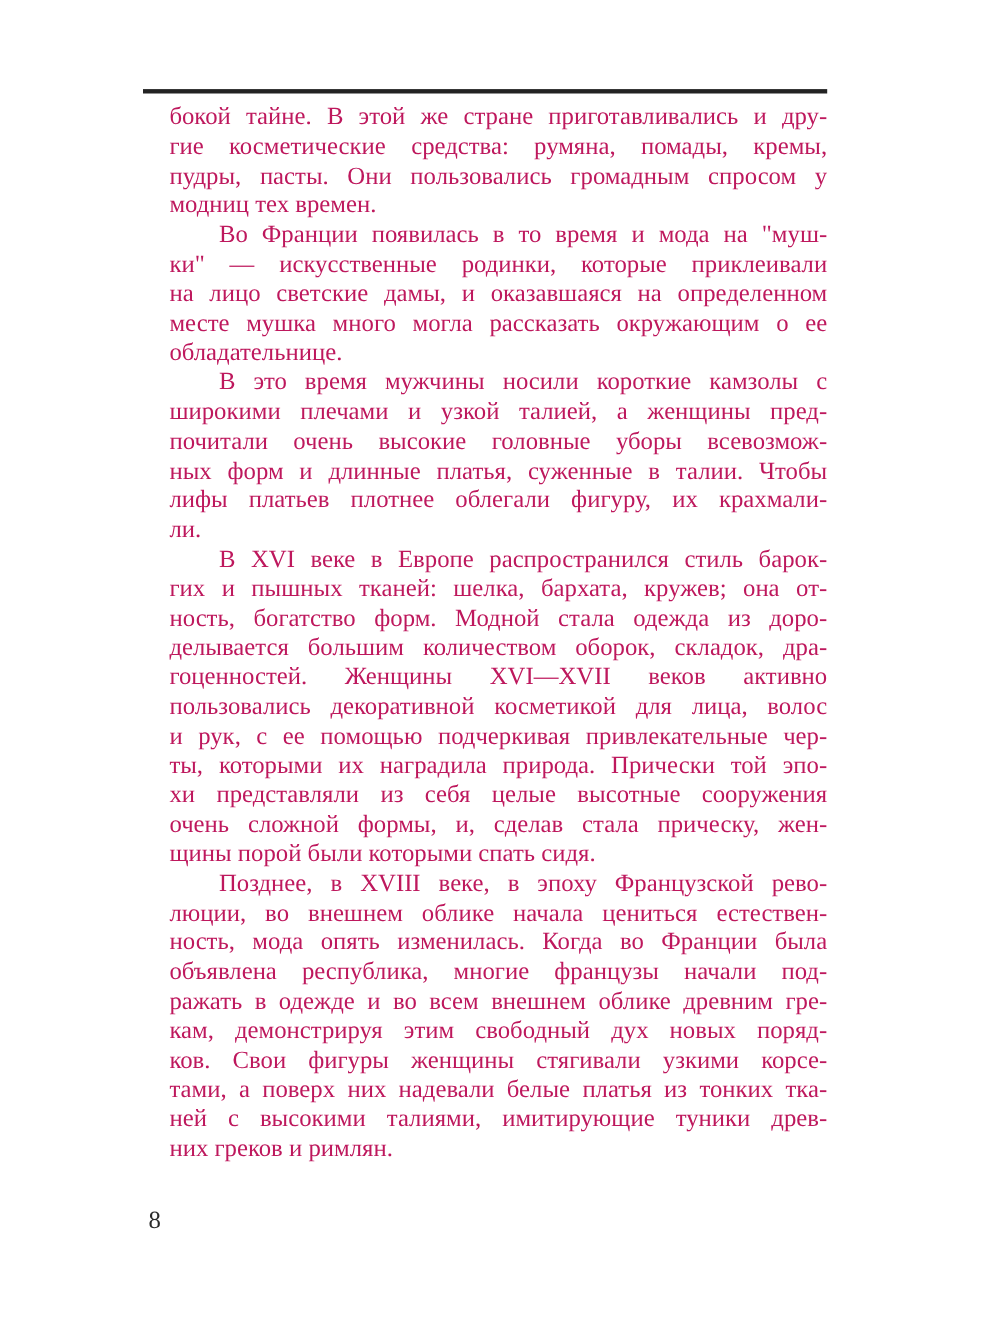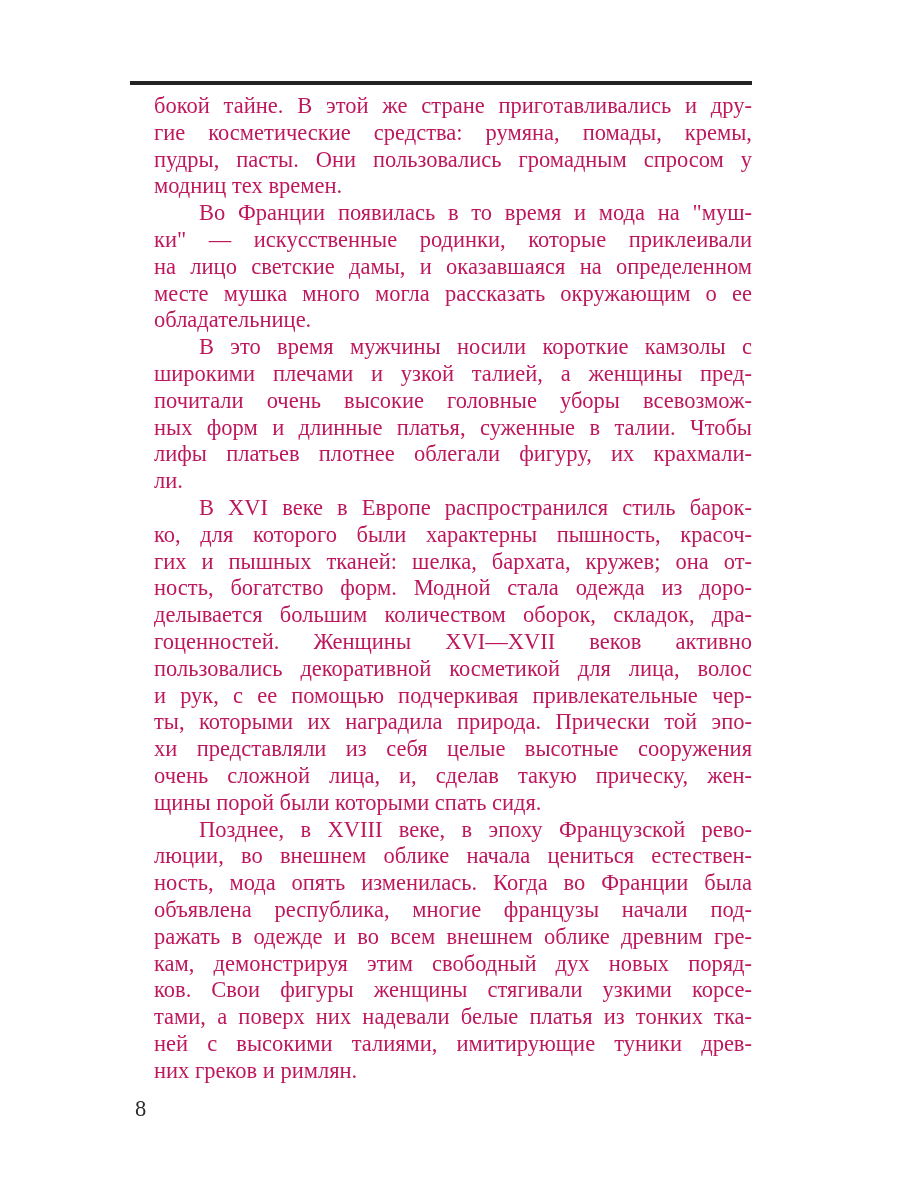--- a/index.html
+++ b/index.html
@@ -80,30 +80,29 @@
       <div class="para indent">
         <div class="line">В это время мужчины носили короткие камзолы с</div>
         <div class="line">широкими плечами и узкой талией, а женщины пред-</div>
         <div class="line">почитали очень высокие головные уборы всевозмож-</div>
         <div class="line">ных форм и длинные платья, суженные в талии. Чтобы</div>
         <div class="line">лифы платьев плотнее облегали фигуру, их крахмали-</div>
         <div class="line para-end">ли.</div>
       </div>
       <div class="para indent">
         <div class="line">В XVI веке в Европе распространился стиль барок-</div>
-        <div class="line">ко, для которого были характерны пышность, красоч-</div>
         <div class="line">гих и пышных тканей: шелка, бархата, кружев; она от-</div>
         <div class="line">ность, богатство форм. Модной стала одежда из доро-</div>
         <div class="line">делывается большим количеством оборок, складок, дра-</div>
         <div class="line">гоценностей. Женщины XVI—XVII веков активно</div>
         <div class="line">пользовались декоративной косметикой для лица, волос</div>
         <div class="line">и рук, с ее помощью подчеркивая привлекательные чер-</div>
         <div class="line">ты, которыми их наградила природа. Прически той эпо-</div>
         <div class="line">хи представляли из себя целые высотные сооружения</div>
-        <div class="line">очень сложной лица, и, сделав такую прическу, жен-</div>
+        <div class="line">очень сложной формы, и, сделав стала прическу, жен-</div>
         <div class="line para-end">щины порой были которыми спать сидя.</div>
       </div>
       <div class="para indent">
         <div class="line">Позднее, в XVIII веке, в эпоху Французской рево-</div>
         <div class="line">люции, во внешнем облике начала цениться естествен-</div>
         <div class="line">ность, мода опять изменилась. Когда во Франции была</div>
         <div class="line">объявлена республика, многие французы начали под-</div>
         <div class="line">ражать в одежде и во всем внешнем облике древним гре-</div>
         <div class="line">кам, демонстрируя этим свободный дух новых поряд-</div>
         <div class="line">ков. Свои фигуры женщины стягивали узкими корсе-</div>

